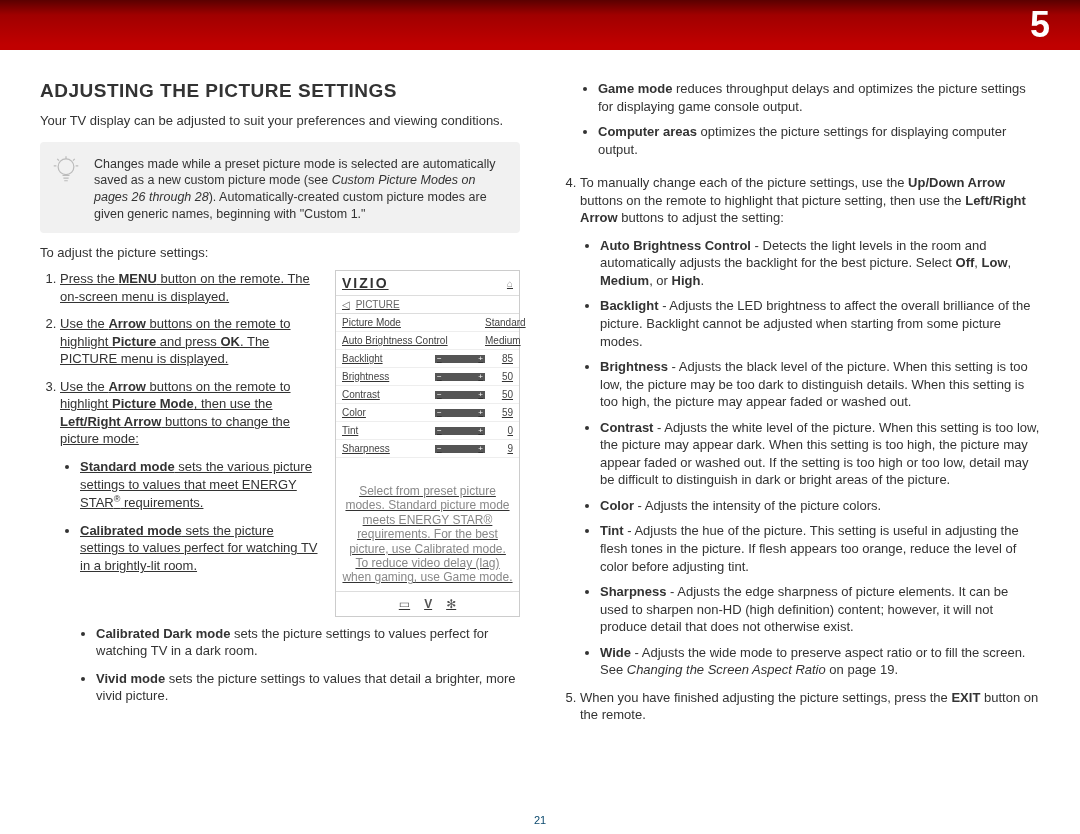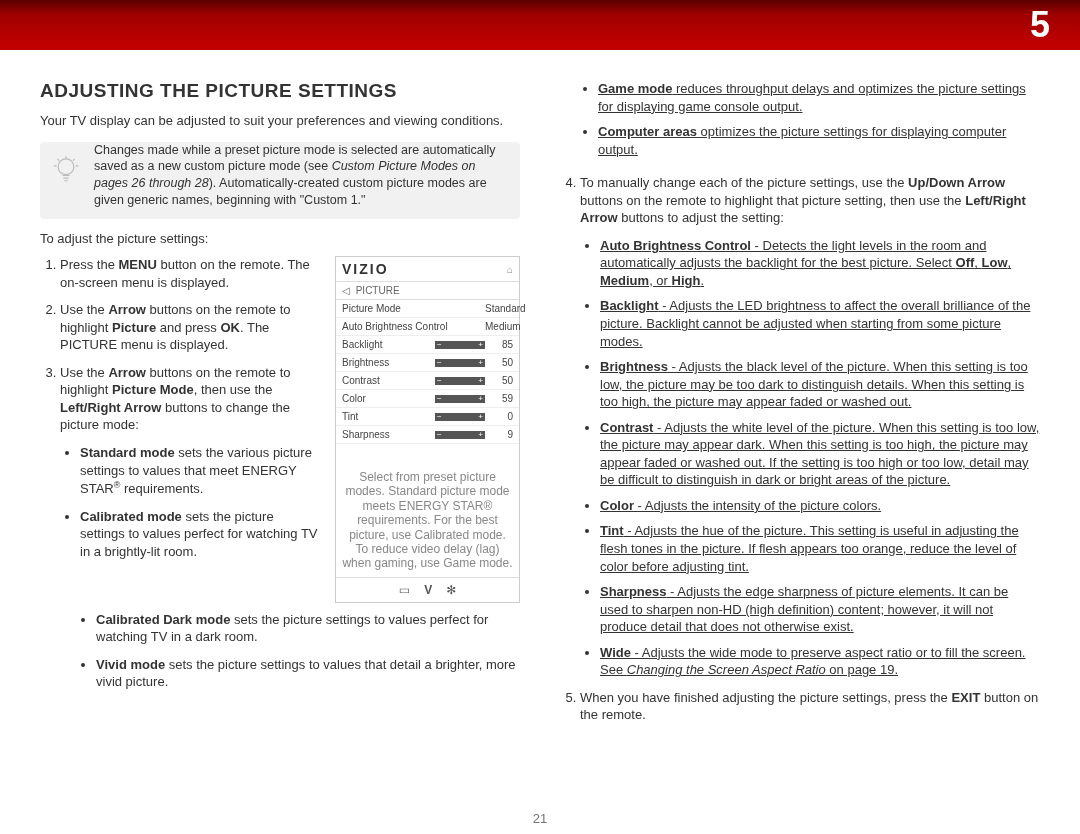--- a/index.html
+++ b/index.html
@@ -41,36 +41,37 @@
     margin-bottom: 10px;
   }
   p.intro {
     text-align: justify;
     margin-bottom: 12px;
     line-height: 1.35;
   }
   .tip-box {
     background: #f1f1f1;
     border-radius: 4px;
-    padding: 0 12px 10px 54px;
+    padding: 14px 12px 10px 54px;
     position: relative;
     font-size: 12.5px;
     line-height: 1.35;
     margin-bottom: 12px;
   }
   .tip-box .bulb {
     position: absolute;
     left: 12px;
     top: 12px;
     width: 30px;
     color: #bbb;
   }
   .steps-area {
     display: flex;
     gap: 16px;
+    text-decoration: underline;
   }
   .steps-text { flex: 1; }
   .osd-panel {
     width: 185px;
     border: 1px solid #ccc;
     font-size: 10px;
     background: #fff;
     flex-shrink: 0;
   }
   .osd-header {
@@ -104,31 +105,31 @@
   }
   .osd-nav {
     display:flex; justify-content:center; gap:14px;
     padding:5px 0; border-top:1px solid #ddd;
     color:#555; font-size:12px;
   }
   ol.steps { list-style: decimal; padding-left: 20px; }
   ol.steps > li { margin-bottom: 10px; line-height:1.35; }
   ul.bullets { list-style: disc; padding-left: 20px; }
   ul.bullets > li { margin-bottom: 10px; line-height:1.35; }
-  ul.bullets.tight > li { margin-bottom: 8px; text-decoration: underline; }
+  ul.bullets.tight > li { margin-bottom: 8px; }
   .b { font-weight: bold; }
   .i { font-style: italic; }
   .sup { font-size: 9px; vertical-align: super; }
   .page-num {
     position:absolute;
     bottom: 8px;
     width:100%;
     text-align:center;
-    font-size:13px;
-    color:#737373;
+    font-size:11px;
+    color:#0c4a6e;
   }
 </style>
 </head>
 <body>
 
 <div class="top-bar">
   <div class="chapter">5</div>
 </div>
 
 <div class="page-body">

